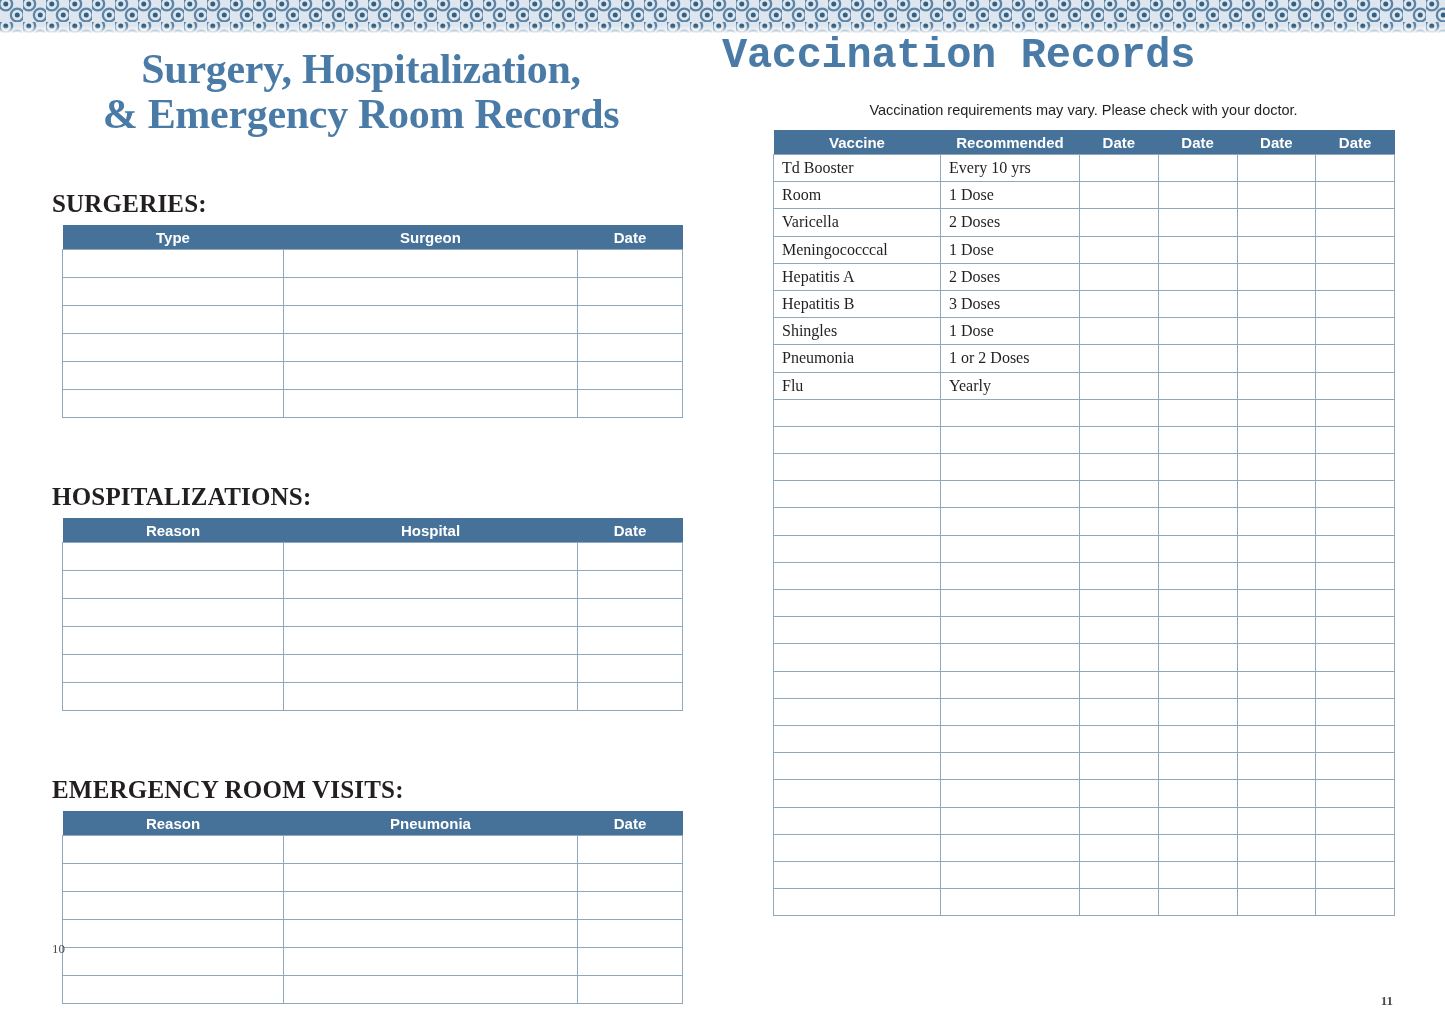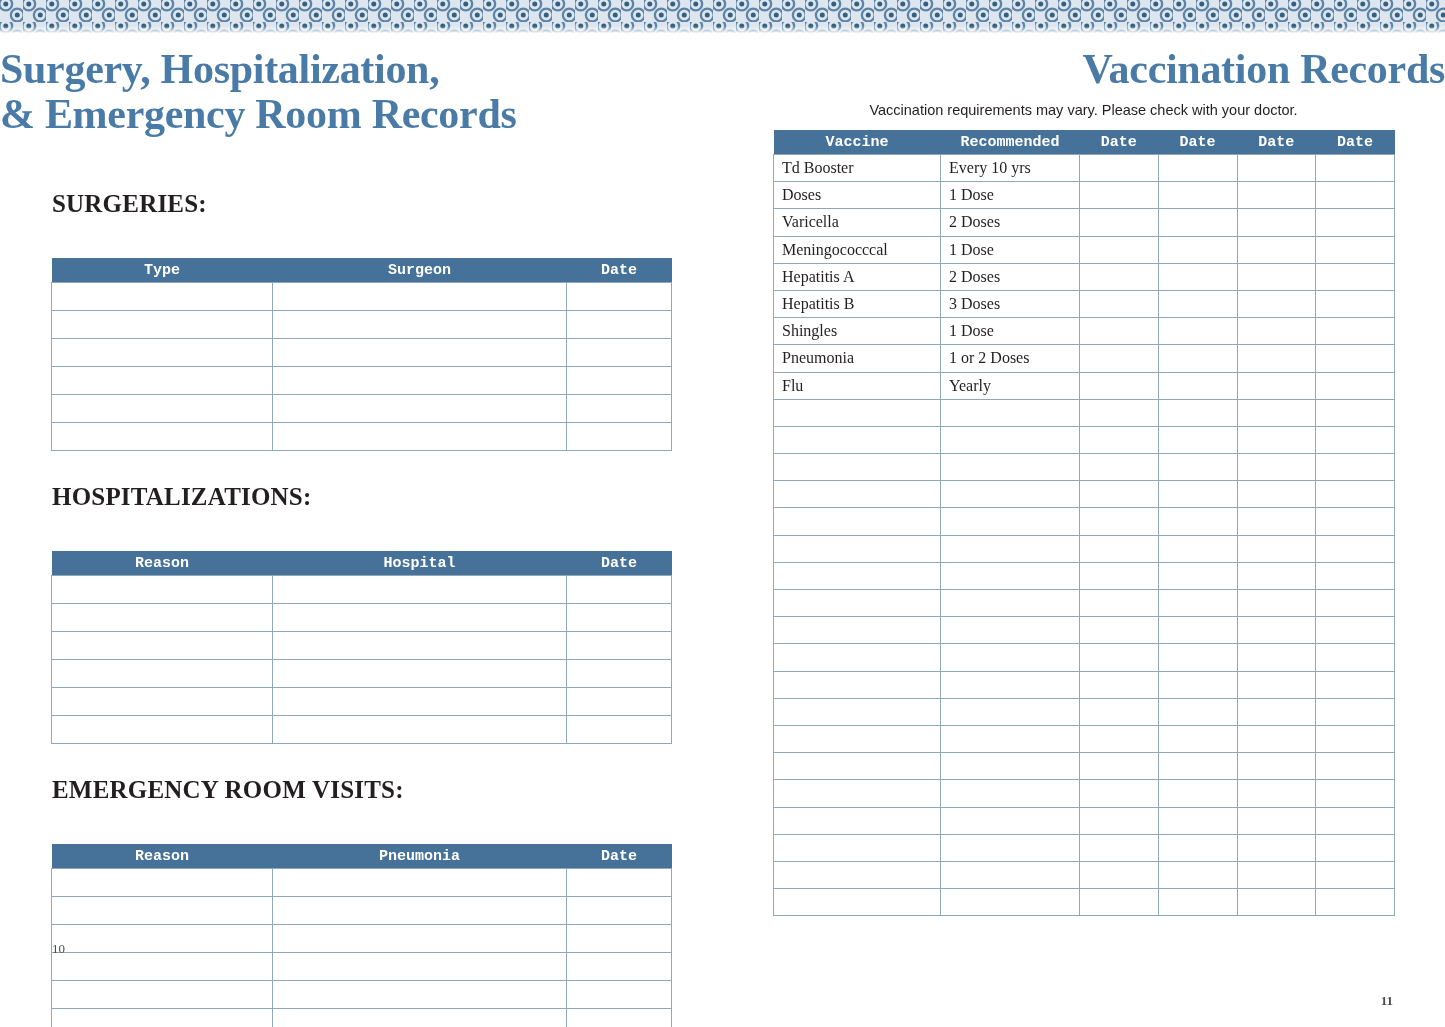--- a/index.html
+++ b/index.html
@@ -49,31 +49,33 @@
     font-family: "Liberation Serif", serif;
     font-weight: bold;
     line-height: 1.06;
     margin: 0;
   }
   .title-left {
     position: absolute;
     left: 0;
     top: 14px;
     width: 722px;
+    text-align: center;
     font-size: 42px;
     letter-spacing: -0.3px;
   }
   .title-right {
     position: absolute;
     left: 0;
-    top: 14px;
+    top: 1px;
     width: 723px;
-    text-align: right;
+    text-align: left;
     font-size: 42px;
     letter-spacing: -0.3px;
+    font-family: Liberation Mono, monospace;
   }
   .subtitle {
     position: absolute;
     left: 0;
     top: 69px;
     width: 723px;
     text-align: center;
     font-family: "Liberation Sans", sans-serif;
     font-size: 14.5px;
     color: #231f20;
@@ -92,35 +94,35 @@
 
   
   table.rec-table {
     position: absolute;
     border-collapse: collapse;
     table-layout: fixed;
   }
   table.rec-table th {
     background-color: #467299;
     color: #ffffff;
-    font-family: Liberation Mono, monospace;
+    font-family: Liberation Sans, sans-serif;
     font-weight: bold;
     font-size: 15px;
     text-align: center;
     border: none;
     padding: 0;
   }
   table.rec-table td {
     border: 1px solid #8fa8bb;
     background: #ffffff;
     padding: 0;
   }
 
   
-  .tbl-left { left: 51px; width: 620px; margin-top: 33px; }
+  .tbl-left { left: 62px; width: 620px; }
   .tbl-left th { height: 24px; }
   .tbl-left td { height: 27px; }
   .tbl-left col.c1 { width: 221px; }
   .tbl-left col.c2 { width: 294px; }
   .tbl-left col.c3 { width: 105px; }
 
   #tbl-surgeries       { top: 192px; }
   #tbl-hospitalizations{ top: 485px; }
   #tbl-er              { top: 778px; }
 
@@ -364,21 +366,21 @@
     <tbody id="vaccine-tbody">
         <tr>
           <td class="cell-text">Td Booster</td>
           <td class="cell-text">Every 10 yrs</td>
           <td class="cell-text"></td>
           <td class="cell-text"></td>
           <td class="cell-text"></td>
           <td class="cell-text"></td>
         </tr>
         <tr>
-          <td class="cell-text">Doses</td>
+          <td class="cell-text">Room</td>
           <td class="cell-text">1 Dose</td>
           <td class="cell-text"></td>
           <td class="cell-text"></td>
           <td class="cell-text"></td>
           <td class="cell-text"></td>
         </tr>
         <tr>
           <td class="cell-text">Varicella</td>
           <td class="cell-text">2 Doses</td>
           <td class="cell-text"></td>

